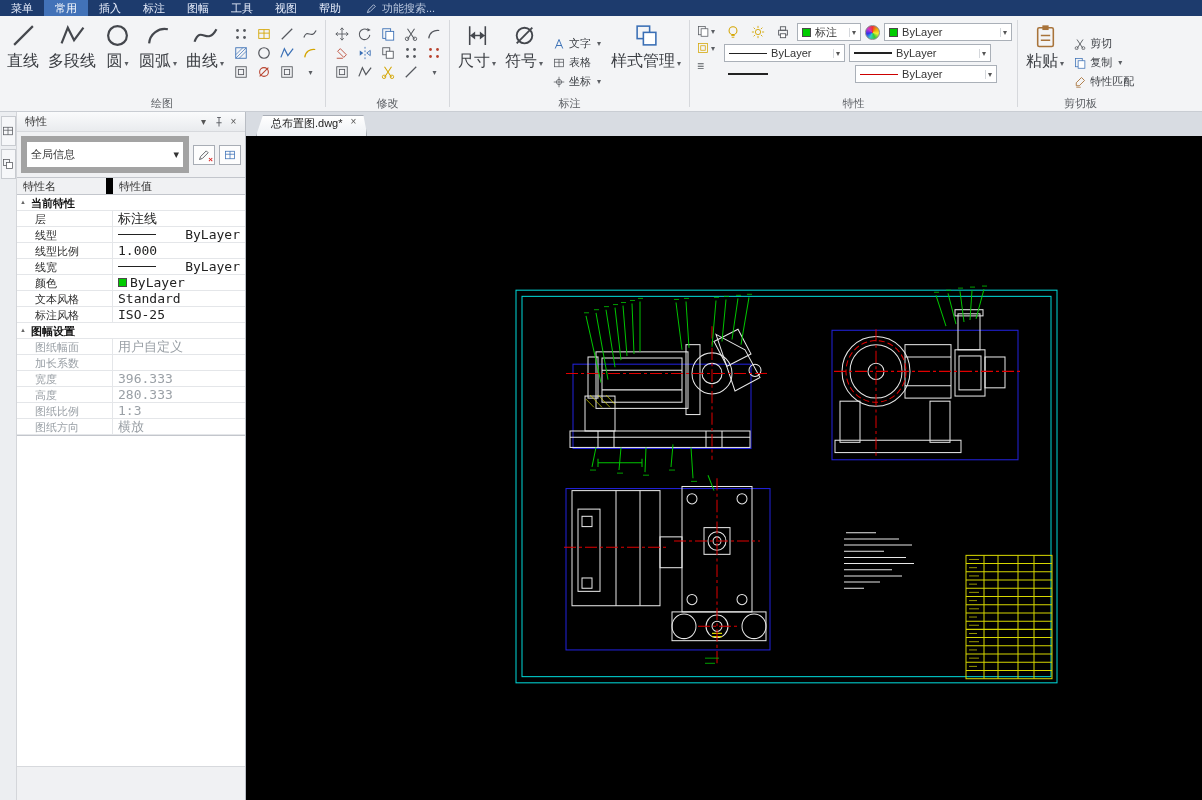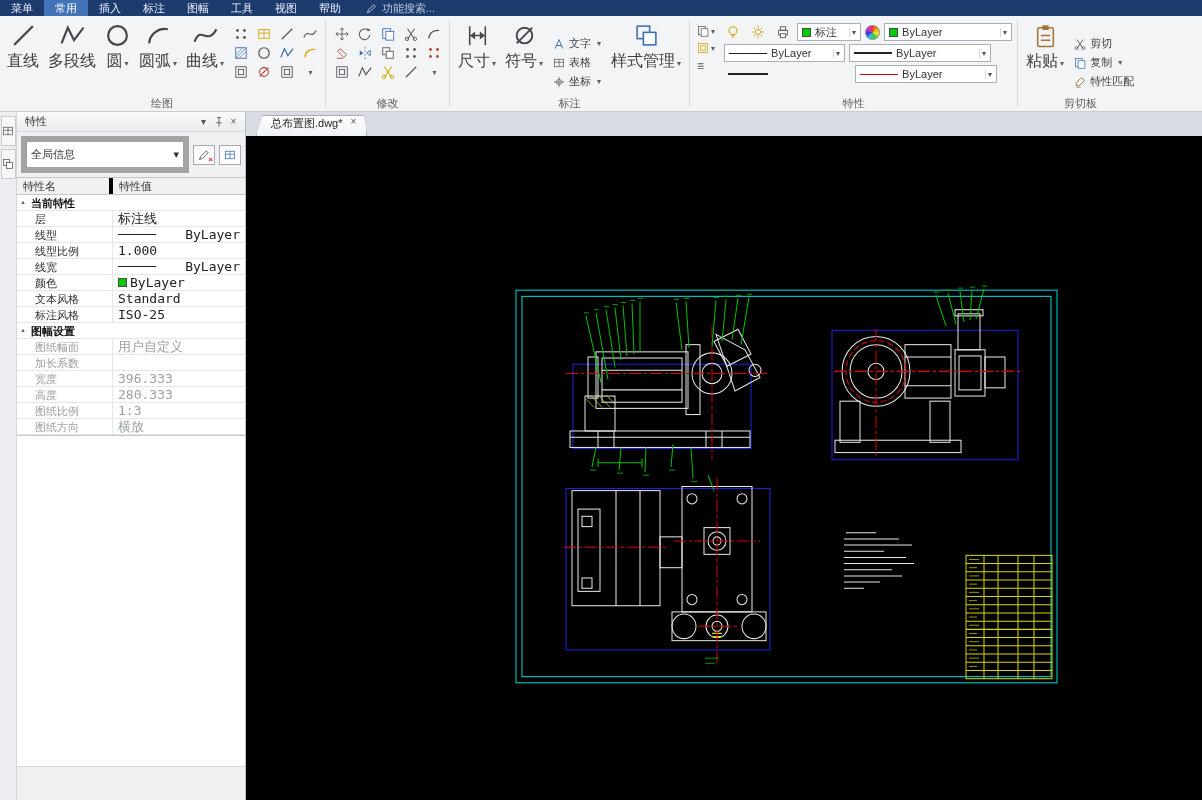--- a/index.html
+++ b/index.html
@@ -53,21 +53,21 @@
   .panel-header .ph-title { flex:1; }
   .phbtn { width:15px; height:15px; display:flex; align-items:center; justify-content:center; color:#555; font-size:10px; }
   .selector-row { display:flex; align-items:center; gap:4px; padding:4px 4px; }
   .scope-combo { flex:1; height:37px; border:6px solid #a3a3a3; background:#fff; display:flex; align-items:center; padding:0 4px; color:#333; }
   .scope-combo .cdd { margin-left:auto; }
   .tbtn { width:22px; height:20px; border:1px solid #a8adb5; background:#fdfdfd; display:flex; align-items:center; justify-content:center; position:relative; }
   .redx { position:absolute; right:1px; bottom:0; color:#d22; font-size:8px; font-weight:bold; }
   .ptable { border:1px solid #c3c6cc; border-left:none; border-right:none; background:#fff; }
   .phead { display:flex; height:17px; background:#f0f1f3; border-bottom:1px solid #c3c6cc; color:#333; }
   .phead > div { padding:1px 6px; }
-  .pcol1 { width:96px; border-right:4px solid #000000; }
+  .pcol1 { width:96px; border-right:7px solid #000000; }
   .pcol2 { flex:1; }
   .prow { display:flex; height:16px; border-bottom:1px solid #e4e6e9; align-items:stretch; }
   .pname { width:96px; border-right:1px solid #e4e6e9; padding:1px 4px 0 18px; color:#2e2e2e; white-space:nowrap; overflow:hidden; }
   .pval { flex:1; padding:0 5px; display:flex; align-items:center; gap:3px; color:#222;
           font-family:"DejaVu Sans Mono","Liberation Mono",monospace; font-size:13px; }
   .pval.spread { justify-content:space-between; }
   .prow.group { background:#fff; }
   .prow.group .pname { width:auto; border-right:none; font-weight:bold; padding-left:14px; position:relative; color:#111; }
   .tri { position:absolute; left:3px; top:4px; font-size:6px; color:#666; }
   .prow.muted .pname, .prow.muted .pval { color:#9aa0a6; }

